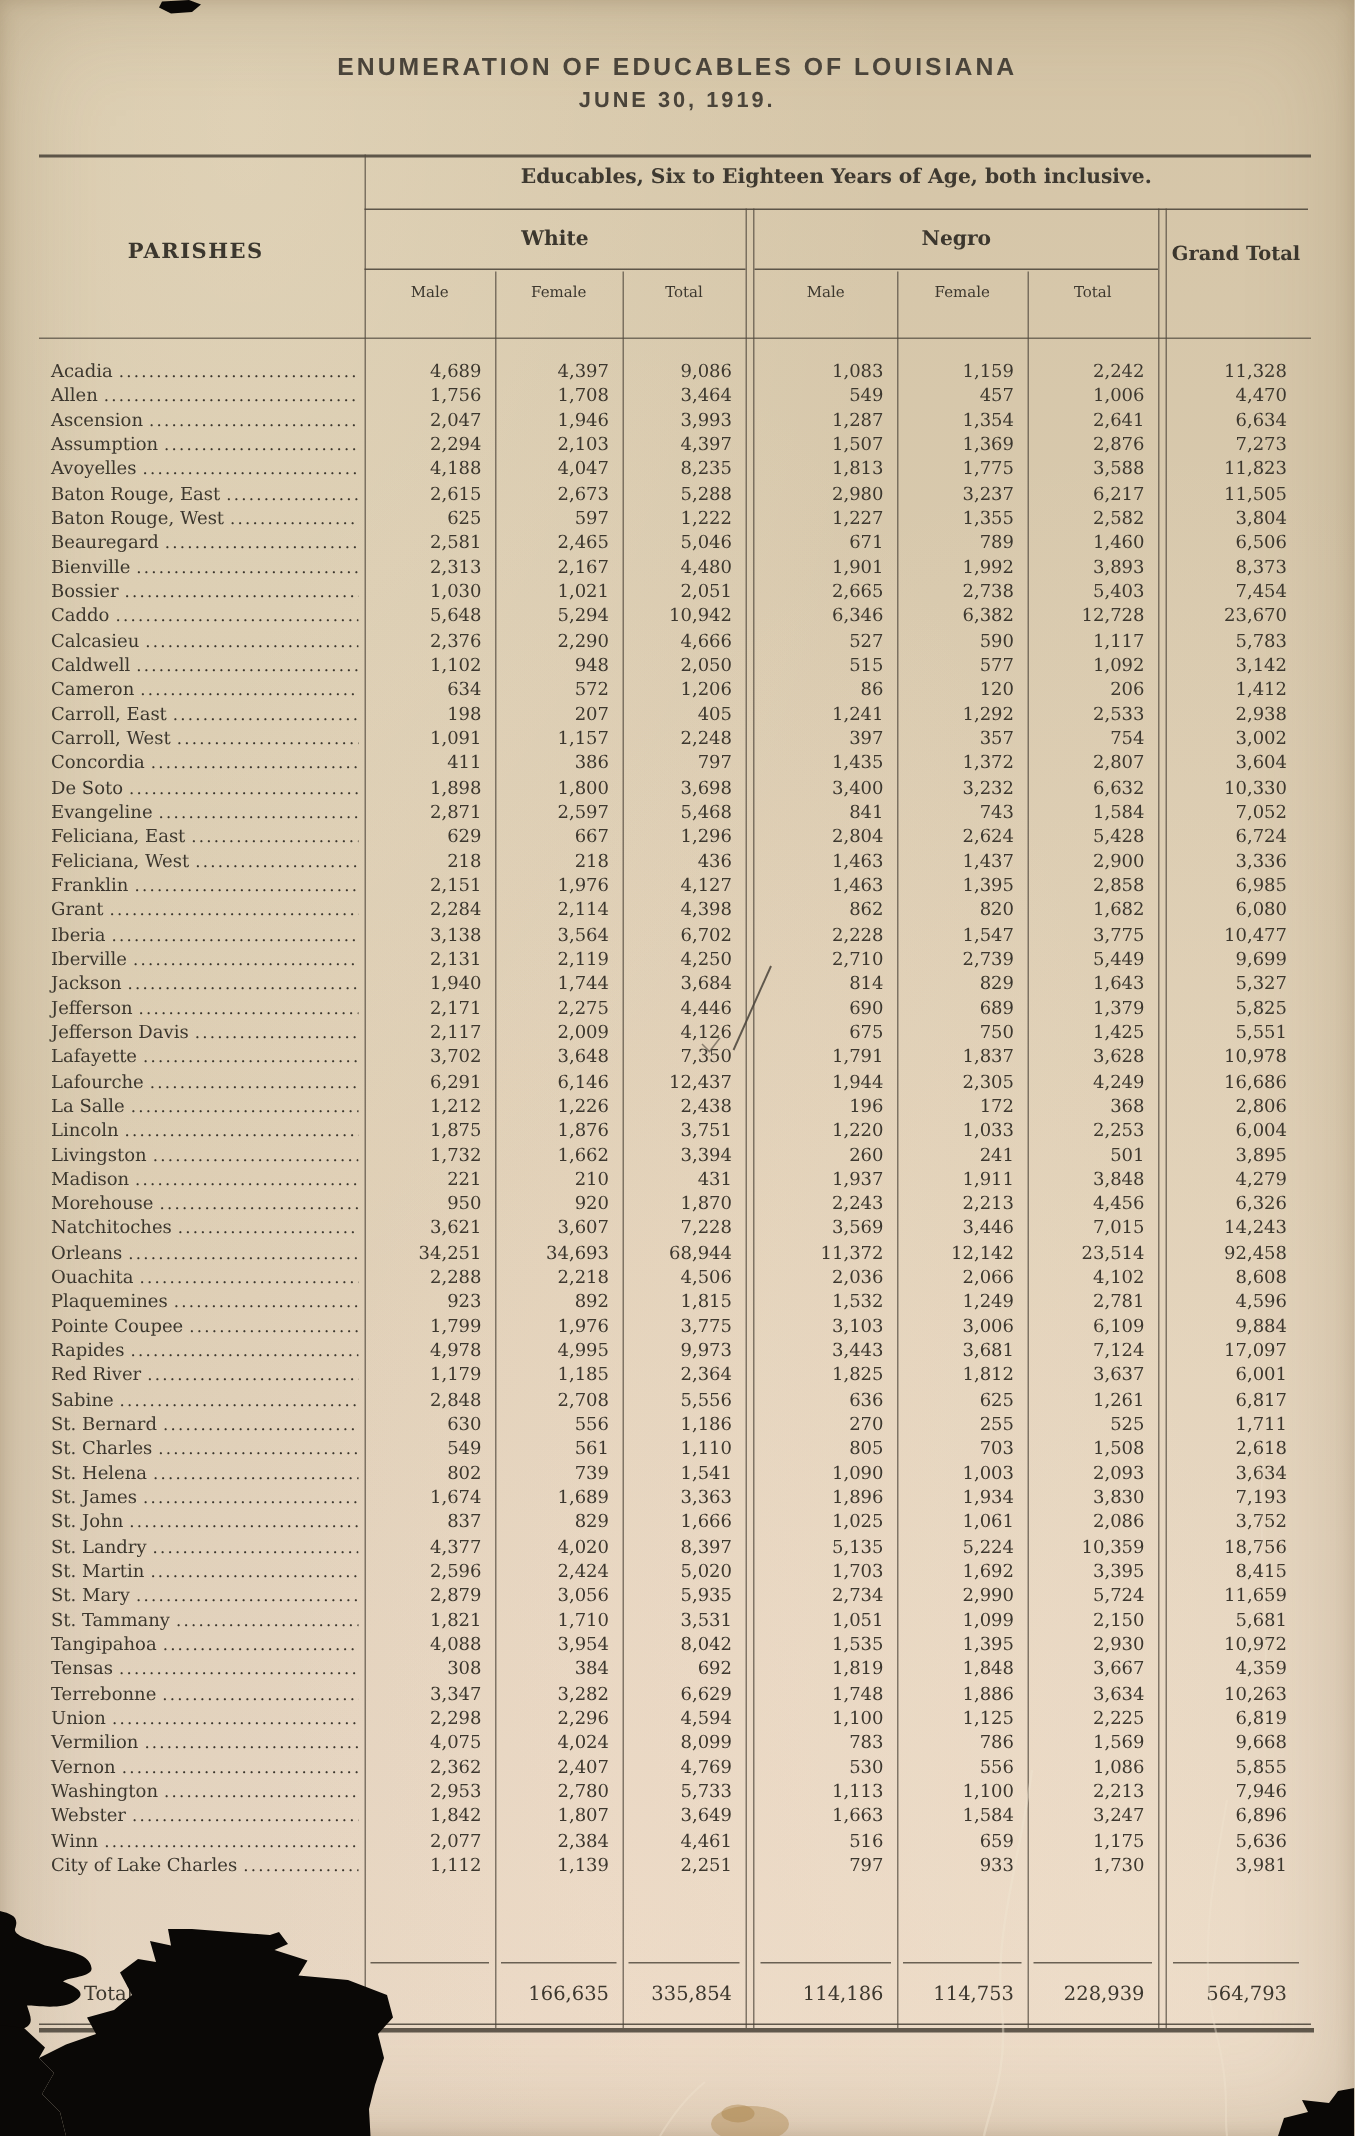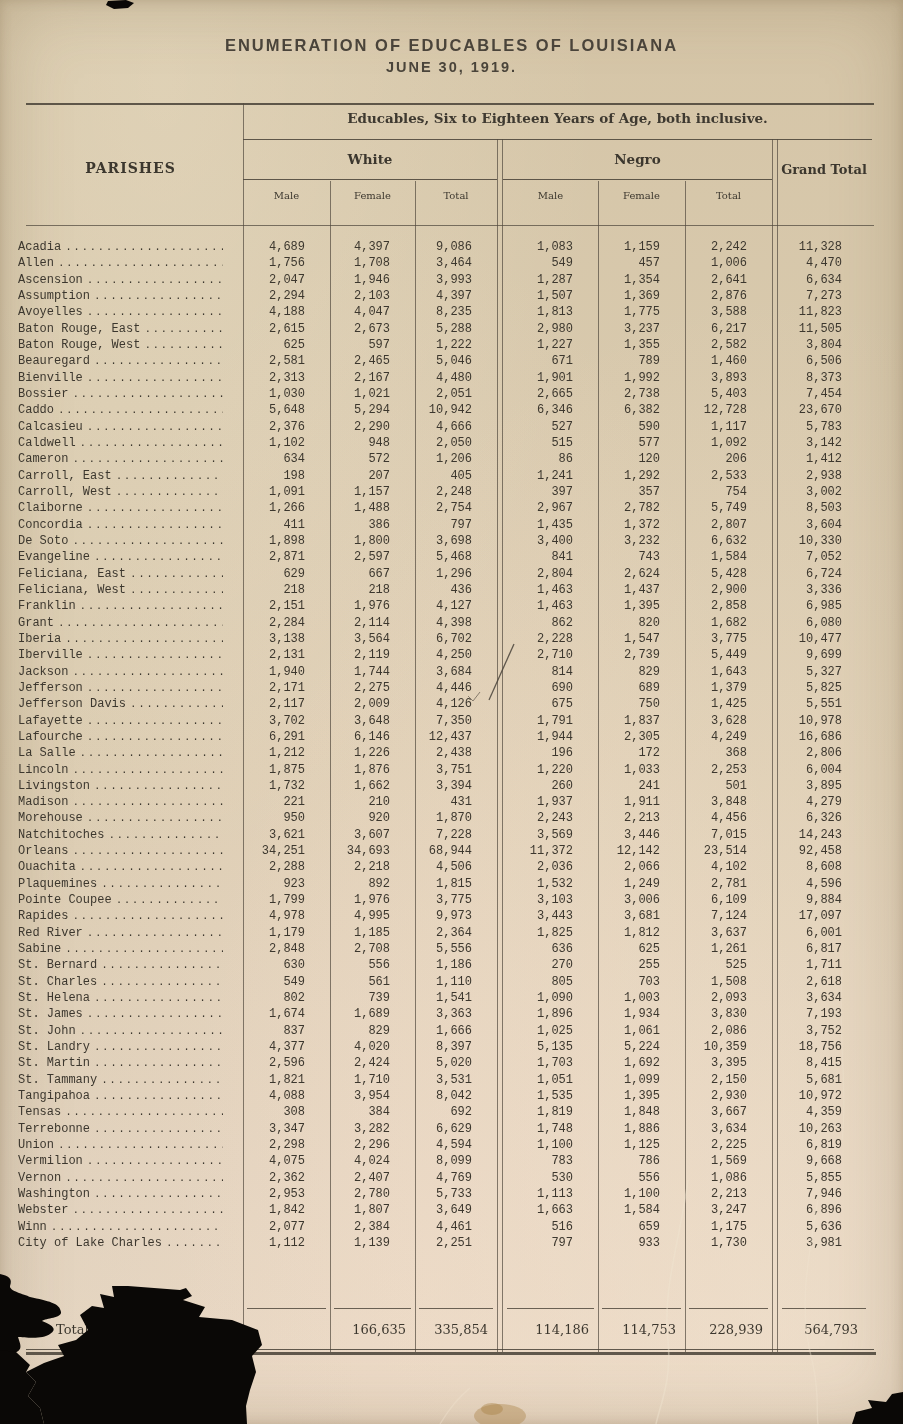--- a/index.html
+++ b/index.html
@@ -24,21 +24,21 @@
   #subtitle{left:0;top:59px;width:903px;font-family:"Liberation Sans",sans-serif;
          font-weight:bold;font-size:14.5px;letter-spacing:2px;color:#4a443a;}
   .hline{position:absolute;background:rgba(72,65,54,0.85);height:1px;}
   .vline{position:absolute;background:rgba(82,74,62,0.70);width:1px;}
   #span-header{left:243px;top:110px;width:629px;font-size:13.5px;color:#3e3930;}
   #parishes-h{left:23px;top:160px;width:215px;font-size:14px;letter-spacing:1px;}
   #white-h{left:243px;top:151px;width:254px;font-size:13.5px;}
   #negro-h{left:503px;top:151px;width:269px;font-size:13.5px;}
   #grand-h{left:778px;top:162px;width:92px;font-size:13px;line-height:16px;}
   .subh{top:190px;font-size:10px;text-align:center;}
-  #rows{left:12px;top:239px;width:842px;font-family:Liberation Mono, monospace;}
+  #rows{left:28px;top:239px;width:842px;}
   .row{display:grid;grid-template-columns:215px 87px 85px 82px 6px 95px 87px 87px 6px 92px;
        height:16.34px;line-height:16.34px;font-size:12px;}
   .pcell{display:flex;overflow:hidden;padding-left:6px;white-space:nowrap;}
   .pname{flex:0 0 auto;}
   .leader{flex:1 1 auto;overflow:hidden;margin:0 4px;}
   .leader::before{content:"..........................................................";letter-spacing:1.5px;font-size:11px;}
   .num{text-align:right;padding-right:9px;white-space:nowrap;}
   .num.gt{padding-right:12px;}
   #totals-row{left:28px;top:1320px;width:842px;height:20px;line-height:20px;font-size:13px;}
   #totals-row .pcell{padding-left:28px;}
@@ -321,35 +321,20 @@
         <div class="num">2,248</div>
         <div></div>
         <div class="num">397</div>
         <div class="num">357</div>
         <div class="num">754</div>
         <div></div>
         <div class="num gt">3,002</div>
       </div>
       <div class="row">
         <div class="pcell">
-          <span class="pname">Claiborne</span>
-          <span class="leader"></span>
-        </div>
-        <div class="num">1,266</div>
-        <div class="num">1,488</div>
-        <div class="num">2,754</div>
-        <div></div>
-        <div class="num">2,967</div>
-        <div class="num">2,782</div>
-        <div class="num">5,749</div>
-        <div></div>
-        <div class="num gt">8,503</div>
-      </div>
-      <div class="row">
-        <div class="pcell">
           <span class="pname">Concordia</span>
           <span class="leader"></span>
         </div>
         <div class="num">411</div>
         <div class="num">386</div>
         <div class="num">797</div>
         <div></div>
         <div class="num">1,435</div>
         <div class="num">1,372</div>
         <div class="num">2,807</div>
@@ -843,20 +828,35 @@
         </div>
         <div class="num">2,596</div>
         <div class="num">2,424</div>
         <div class="num">5,020</div>
         <div></div>
         <div class="num">1,703</div>
         <div class="num">1,692</div>
         <div class="num">3,395</div>
         <div></div>
         <div class="num gt">8,415</div>
+      </div>
+      <div class="row">
+        <div class="pcell">
+          <span class="pname">St. Mary</span>
+          <span class="leader"></span>
+        </div>
+        <div class="num">2,879</div>
+        <div class="num">3,056</div>
+        <div class="num">5,935</div>
+        <div></div>
+        <div class="num">2,734</div>
+        <div class="num">2,990</div>
+        <div class="num">5,724</div>
+        <div></div>
+        <div class="num gt">11,659</div>
       </div>
       <div class="row">
         <div class="pcell">
           <span class="pname">St. Tammany</span>
           <span class="leader"></span>
         </div>
         <div class="num">1,821</div>
         <div class="num">1,710</div>
         <div class="num">3,531</div>
         <div></div>

